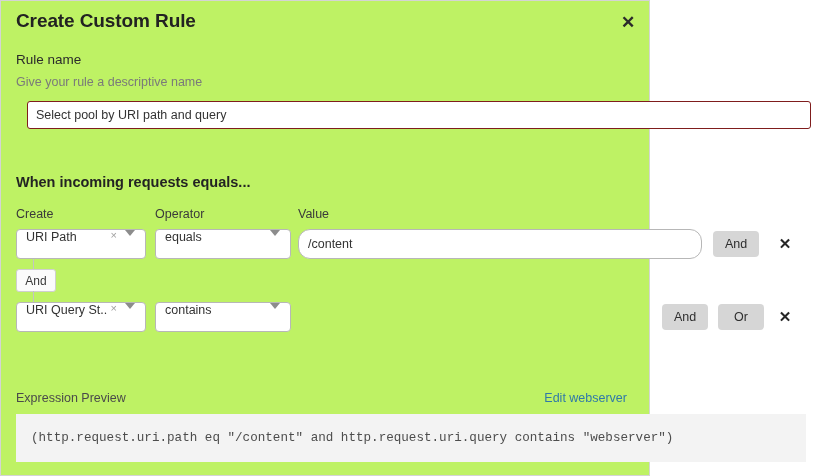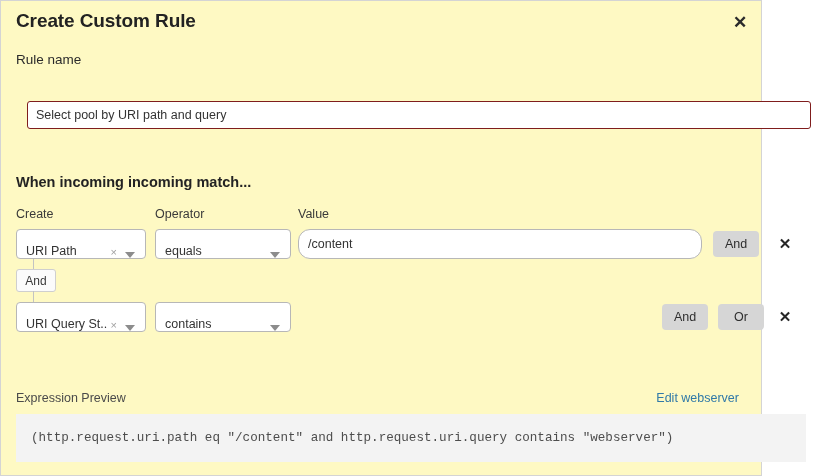--- a/index.html
+++ b/index.html
@@ -6,22 +6,22 @@
   html, body { margin: 0; padding: 0; }
   body {
     width: 820px; height: 476px;
     background: #ffffff;
     font-family: "Liberation Sans", sans-serif;
     color: #1d1d1d;
     overflow: hidden;
   }
   .dialog {
     position: relative;
-    width: 762px; height: 476px;
-    background: #fef9c3;
+    width: 650px; height: 476px;
+    background: #bef264;
     border: 1px solid #d4d4d4;
     padding: 3px;
   }
   .close-btn {
     position: absolute;
     top: 8px; right: 8px;
     width: 26px; height: 26px;
     display: flex; align-items: center; justify-content: center;
     cursor: pointer;
     color: #2b2b2b;
@@ -84,21 +84,21 @@
   .row1 { top: 228px; }
   .row2 { top: 301px; }
 
   .select-box {
     position: absolute;
     height: 30px;
     border: 1px solid #b7b7b7;
     border-radius: 4px;
     background: #fff;
     display: flex;
-    align-items: flex-end;
+    align-items: flex-start;
     cursor: pointer;
   }
   .select-field { left: 15px; width: 130px; }
   .select-op { left: 154px; width: 136px; }
   .select-text {
     font-size: 12.5px;
     color: #333;
     padding-left: 9px;
     flex: 1;
     white-space: nowrap;
@@ -214,23 +214,24 @@
 </style>
 </head>
 <body>
 
 <div class="dialog">
 
   <div class="title">Create Custom Rule</div>
   <div class="close-btn">✕</div>
 
   <div class="lbl-rule-name">Rule name</div>
+  <div class="sub-rule-name">Give your rule a descriptive name</div>
   <input class="rule-name-input" type="text" value="Select pool by URI path and query" style="">
 
-  <div class="section-head">When incoming incoming match...</div>
+  <div class="section-head">When incoming requests equals...</div>
 
   <div class="col-label col-field">Create</div>
   <div class="col-label col-operator">Operator</div>
   <div class="col-label col-value">Value</div>
 
   <div class="row row1">
     <div class="select-box select-field">
       <span class="select-text">URI Path</span>
       <span class="clear-x">×</span>
       <span class="caret"></span>

